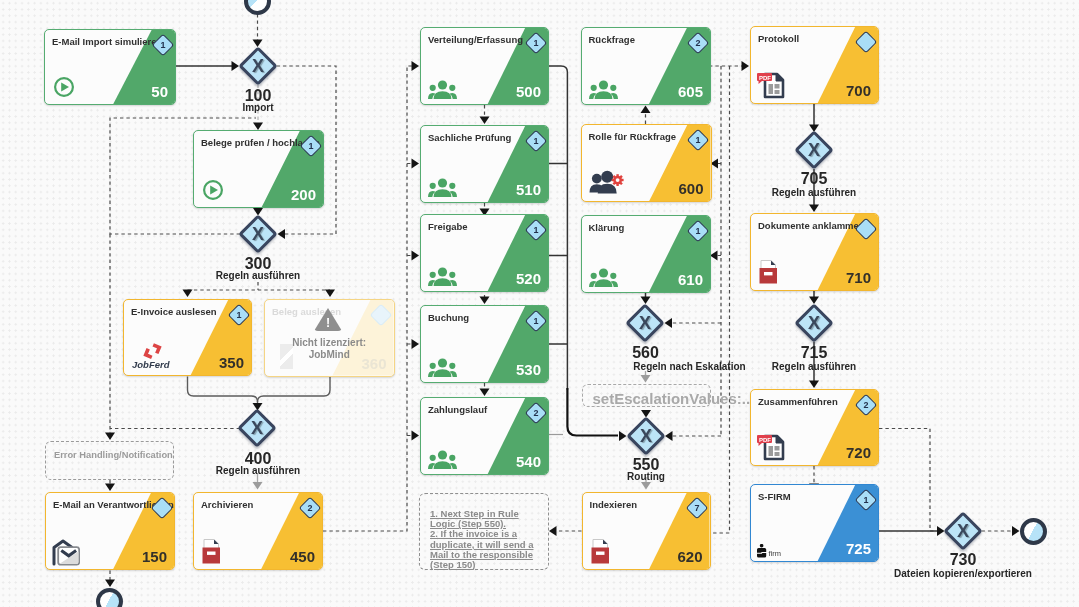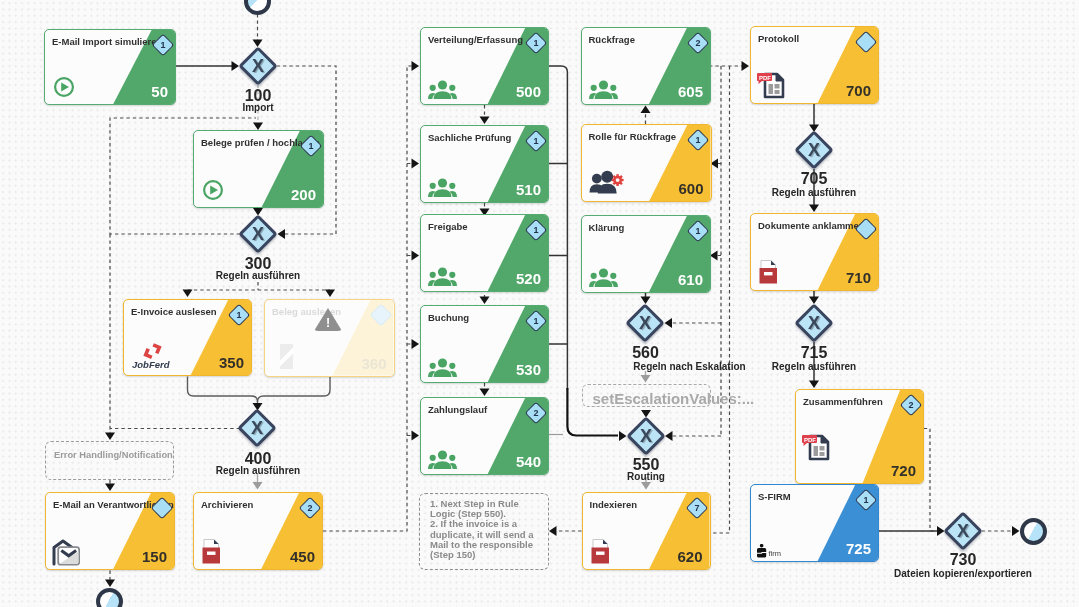--- a/index.html
+++ b/index.html
@@ -190,21 +190,21 @@
 <div class="lb2" style="left:646px;top:470.5px;">Routing</div>
 <div class="lb1" style="left:814px;top:170px;">705</div>
 <div class="lb2" style="left:814px;top:186.5px;">Regeln ausführen</div>
 <div class="lb1" style="left:814px;top:344px;">715</div>
 <div class="lb2" style="left:814px;top:360.5px;">Regeln ausführen</div>
 <div class="lb1" style="left:963px;top:551px;">730</div>
 <div class="lb2" style="left:963px;top:568px;">Dateien kopieren/exportieren</div>
 
 <div class="note" style="left:45px;top:441px;width:128.5px;height:39px;color:#9b9b9b;font-size:9.3px;padding:8px 0 0 8px;white-space:nowrap;">Error Handling/Notification</div>
 <div class="note" style="left:581.5px;top:383.5px;width:129px;height:23.5px;color:#a9a9a9;font-size:15px;padding:5px 0 0 10px;border-color:#a8a8a8;">setEscalationValues:...</div>
-<div class="note" style="left:419px;top:493px;width:130px;height:77px;color:#8a8a8a;font-size:9.5px;line-height:10.2px;padding:5px 6px 0 10px;border-color:#8f8f8f;">1. Next Step in Rule Logic (Step 550).<br>2. If the invoice is a duplicate, it will send a Mail to the responsible (Step 150)</div>
+<div class="note" style="left:419px;top:493px;width:130px;height:77px;color:#8a8a8a;font-size:9.5px;line-height:10.2px;padding:15px 6px 0 10px;border-color:#8f8f8f;text-decoration:underline;">1. Next Step in Rule Logic (Step 550).<br>2. If the invoice is a duplicate, it will send a Mail to the responsible (Step 150)</div>
 
 <div class="task green" style="left:44px;top:29px;width:132px;height:76px;">
  <div class="diag"></div>
     <div class="tt">E-Mail Import simulieren</div>
  <div class="badge">
       <span>1</span>
     </div>
     <div class="num w">50</div>
  <svg class="icon" style="left:9px;top:47px;" width="20" height="20" viewBox="0 0 20 20">
       <circle cx="10" cy="10" r="8.9" fill="none" stroke="#4aa564" stroke-width="2.2"></circle>
@@ -241,20 +241,21 @@
 <div class="task dis" style="left:264px;top:299px;width:130.5px;height:77.5px;">
  <div class="diag"></div>
     <div class="tt" style="color:#dadada;">Beleg auslesen</div>
  <div class="badge faint">
       <span></span>
     </div>
     <div class="num" style="color:#eae5d4;">360</div>
  <div style="position:absolute;left:49px;top:8px;width:0;height:0;border-left:14px solid transparent;border-right:14px solid transparent;border-bottom:23px solid #8f8f8f;border-radius:4px;"></div>
  <div style="position:absolute;left:61px;top:16px;color:#fff;font-size:12.5px;font-weight:700;z-index:3;">!</div>
  <div style="position:absolute;left:15px;top:44px;width:13px;height:25px;background:linear-gradient(135deg,#ececec 44%,#fff 44% 58%,#ececec 58%);"></div>
+ <div style="position:absolute;left:0;top:37px;width:100%;text-align:center;color:#8a8a8a;font-size:10px;font-weight:700;line-height:12px;">Nicht lizenziert:<br>JobMind</div>
 </div>
 <div class="task orange" style="left:45px;top:492px;width:130px;height:78px;">
  <div class="diag"></div>
     <div class="tt">E-Mail an Verantwortlichen</div>
  <div class="badge">
       <span></span>
     </div>
     <div class="num d">150</div>
  <svg class="icon" style="left:6px;top:45px;" width="28" height="28" viewBox="0 0 28 28">
   <path d="M2,26 L2,9.5 L11,3 L20,9.5" fill="none" stroke="#333d4f" stroke-width="3" stroke-linejoin="round" stroke-linecap="round"></path>
@@ -424,21 +425,21 @@
       <span></span>
     </div>
     <div class="num d">710</div>
  <svg class="icon" style="left:8px;top:46px;" width="21" height="24" viewBox="0 0 21 24">
   <path d="M2,0.5 H12 L16.5,5 V9 H2 z" fill="#fff" stroke="#c9c9c9" stroke-width="1"></path>
   <path d="M12,0.5 L16.5,5 H12 z" fill="#333d4f"></path>
   <rect x="0.5" y="8" width="17.5" height="15.5" fill="#b8393b"></rect>
   <rect x="5" y="12" width="8.5" height="3.4" fill="#fff"></rect>
  </svg>
 </div>
-<div class="task orange" style="left:750px;top:389px;width:129px;height:95px;margin-left:45px;">
+<div class="task orange" style="left:750px;top:389px;width:129px;height:77px;">
  <div class="diag"></div>
     <div class="tt">Zusammenführen</div>
  <div class="badge">
       <span>2</span>
     </div>
     <div class="num d">720</div>
  <svg class="icon" style="left:6px;top:44px;" width="28" height="27" viewBox="0 0 28 27">
   <path d="M8,2 H20 L26,8 V25 H8 z" fill="#fff" stroke="#333d4f" stroke-width="2.6" stroke-linejoin="round"></path>
   <path d="M19,2 V9 H26" fill="#333d4f" stroke="#333d4f" stroke-width="1"></path>
   <rect x="11.5" y="12" width="4.5" height="10" fill="#9b9b9b"></rect>

